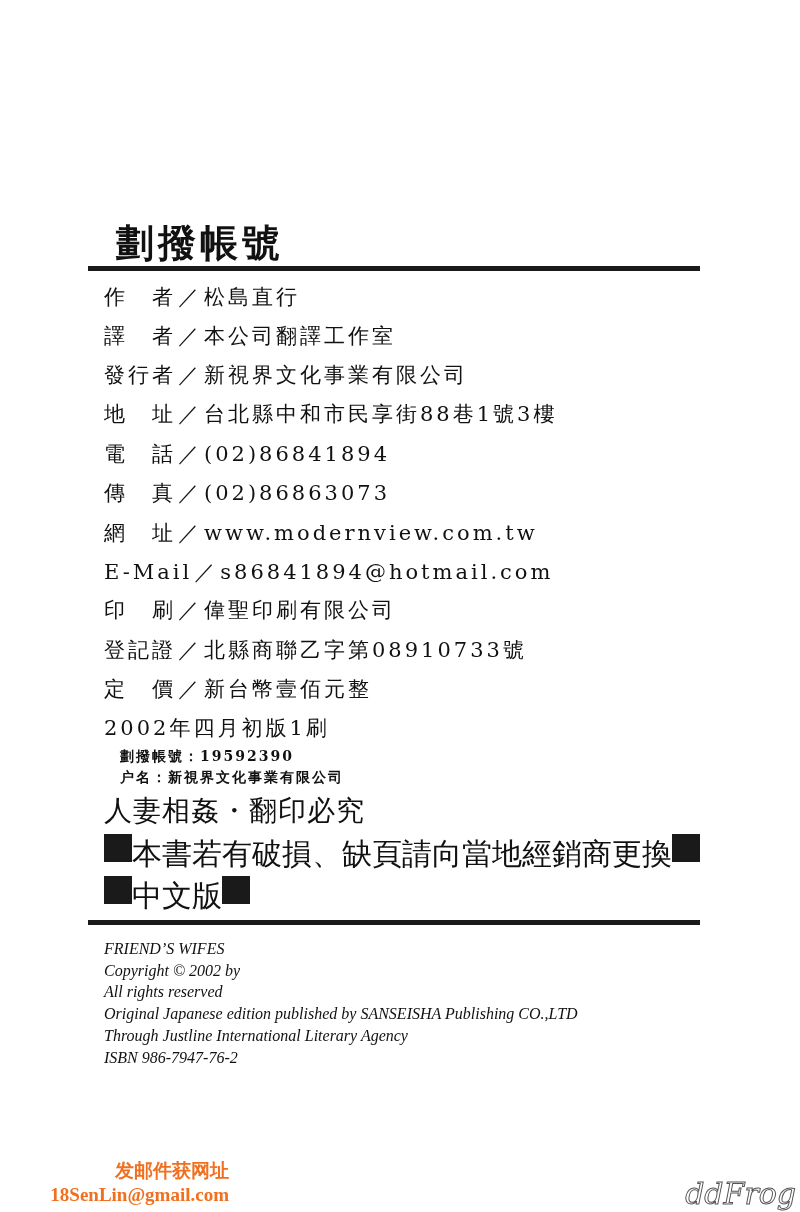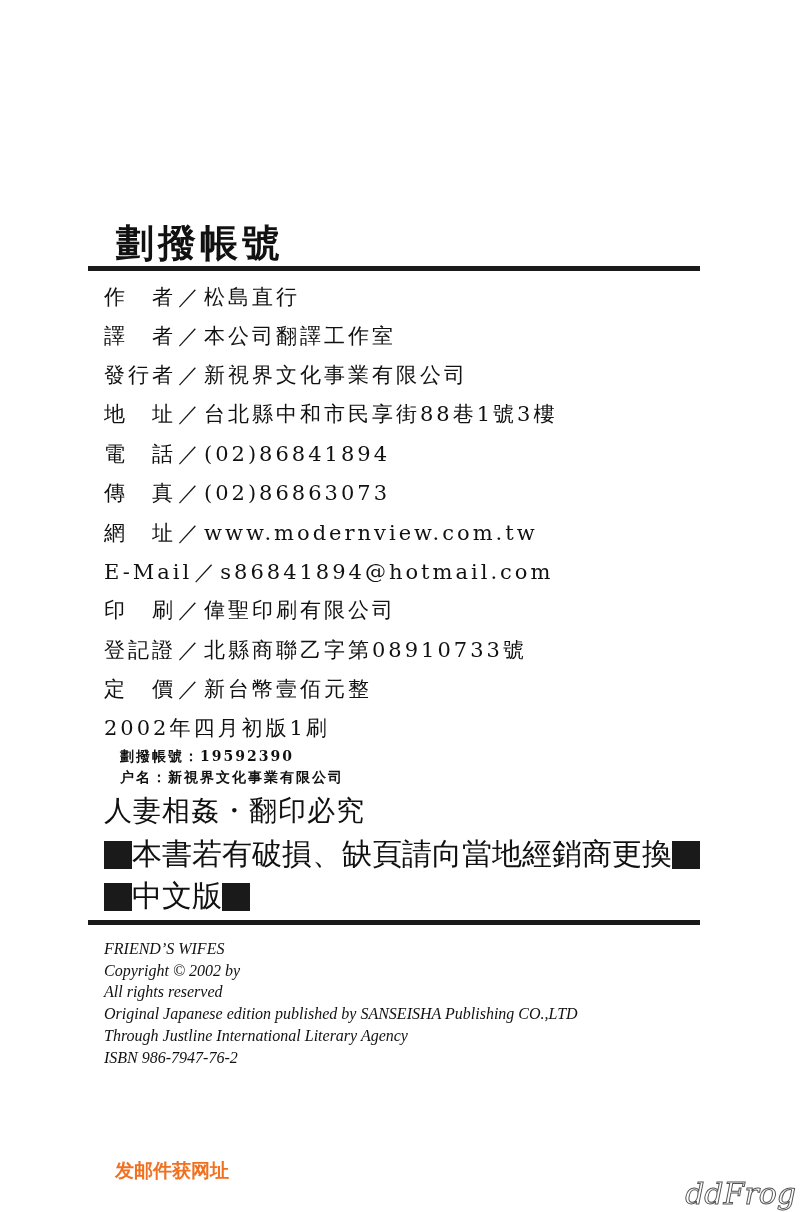--- a/index.html
+++ b/index.html
@@ -27,21 +27,21 @@
   .small-row {
     position: absolute; left: 104px; font-size: 14px; font-weight: bold;
     letter-spacing: 2px; white-space: nowrap; margin-left: 16px;
   }
   .rights {
     position: absolute; left: 104px; top: 792px; font-size: 28px;
     font-family: "DejaVu Sans", sans-serif; letter-spacing: 1px; white-space: nowrap;
   }
   .boxed {
     position: absolute; left: 104px; font-size: 30px; white-space: nowrap;
-    font-family: "DejaVu Sans", sans-serif; display: flex; align-items: center;
+    font-family: "DejaVu Sans", sans-serif; display: flex; align-items: flex-start;
   }
   .boxed .sq { display: inline-block; width: 28px; height: 28px; background: #1a1a1a; }
   .boxed .txt { letter-spacing: 0px; }
   .eng {
     position: absolute; left: 104px; top: 938px; font-size: 16px; line-height: 21.7px;
     font-family: "Liberation Serif", serif; color: #111;
   }
   .eng div { white-space: nowrap; font-style: italic; }
   .promo {
     position: absolute; left: 14px; top: 1158px; text-align: right; width: 215px;
@@ -117,14 +117,15 @@
   <div>FRIEND’S WIFES</div>
   <div>Copyright  © 2002 by</div>
   <div>All rights reserved</div>
   <div>Original Japanese edition published by SANSEISHA Publishing CO.,LTD</div>
   <div>Through Justline International Literary Agency</div>
   <div>ISBN 986-7947-76-2</div>
 </div>
 
 <div class="promo">
   <div class="l1">发邮件获网址</div>
+  <div class="l2">18SenLin@gmail.com</div>
 </div>
 <div class="signature">ddFrog</div>
 
 </body></html>

